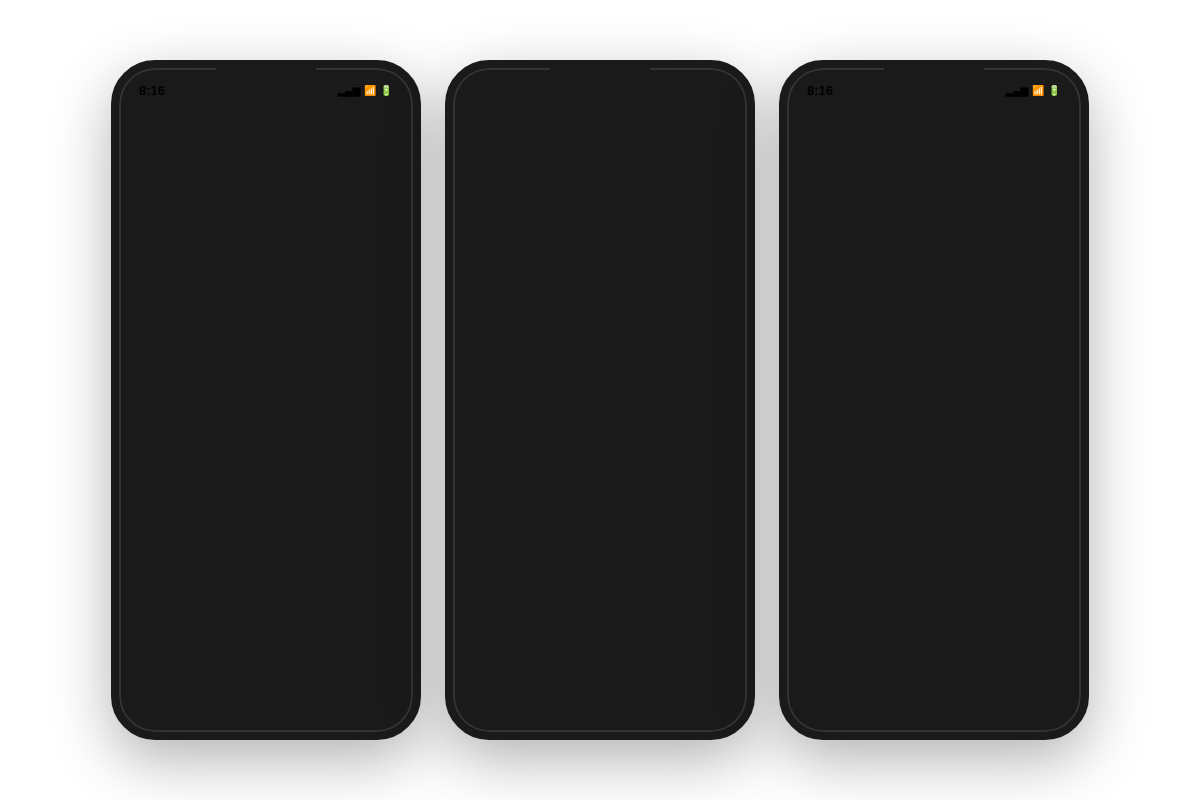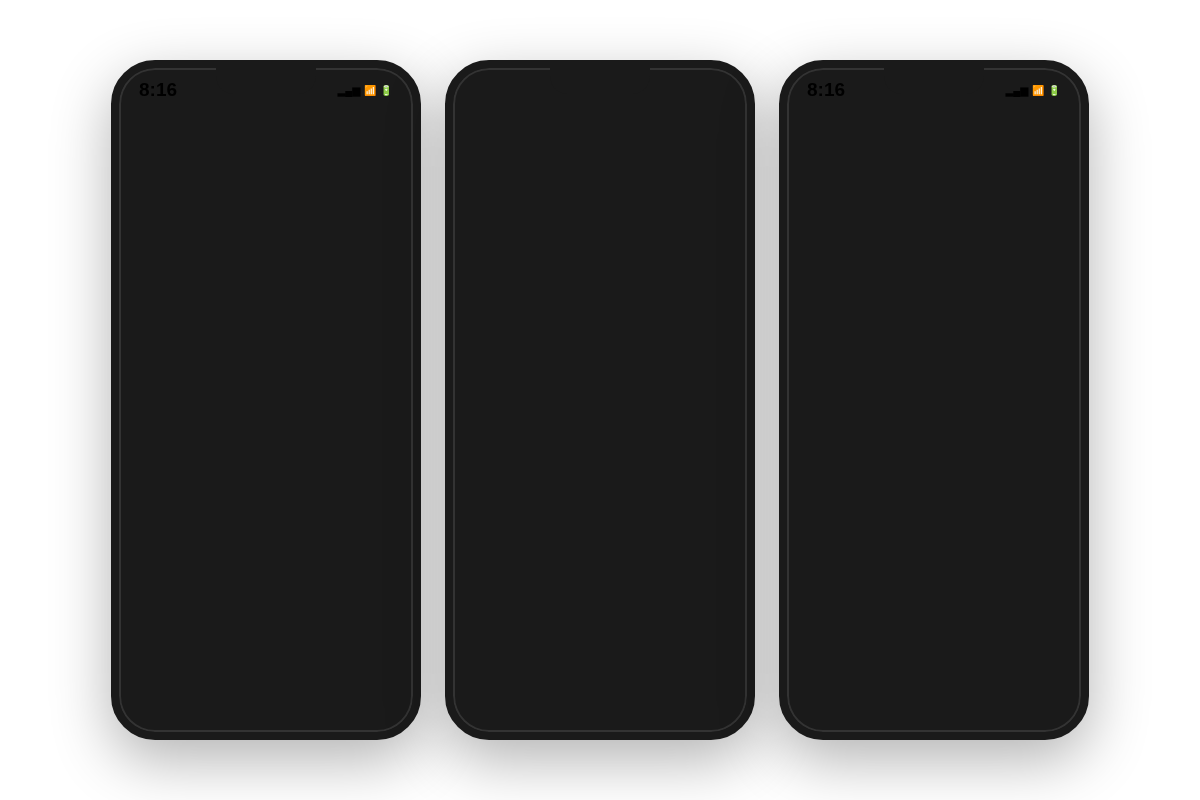--- a/index.html
+++ b/index.html
@@ -62,21 +62,21 @@
       padding: 8px 20px 0;
       font-size: 11px;
       font-weight: 600;
       height: 36px;
       position: relative;
       z-index: 5;
       background: transparent;
     }
     .status-bar.dark { color: #000; }
 
-    .status-time { font-weight: 700; font-size: 19px; }
+    .status-time { font-weight: 700; font-size: 13px; }
     .status-icons { display: flex; gap: 4px; align-items: center; font-size: 10px; }
 
     
     .map-screen {
       height: 100%;
       display: flex;
       flex-direction: column;
       background: #fff;
     }
 

